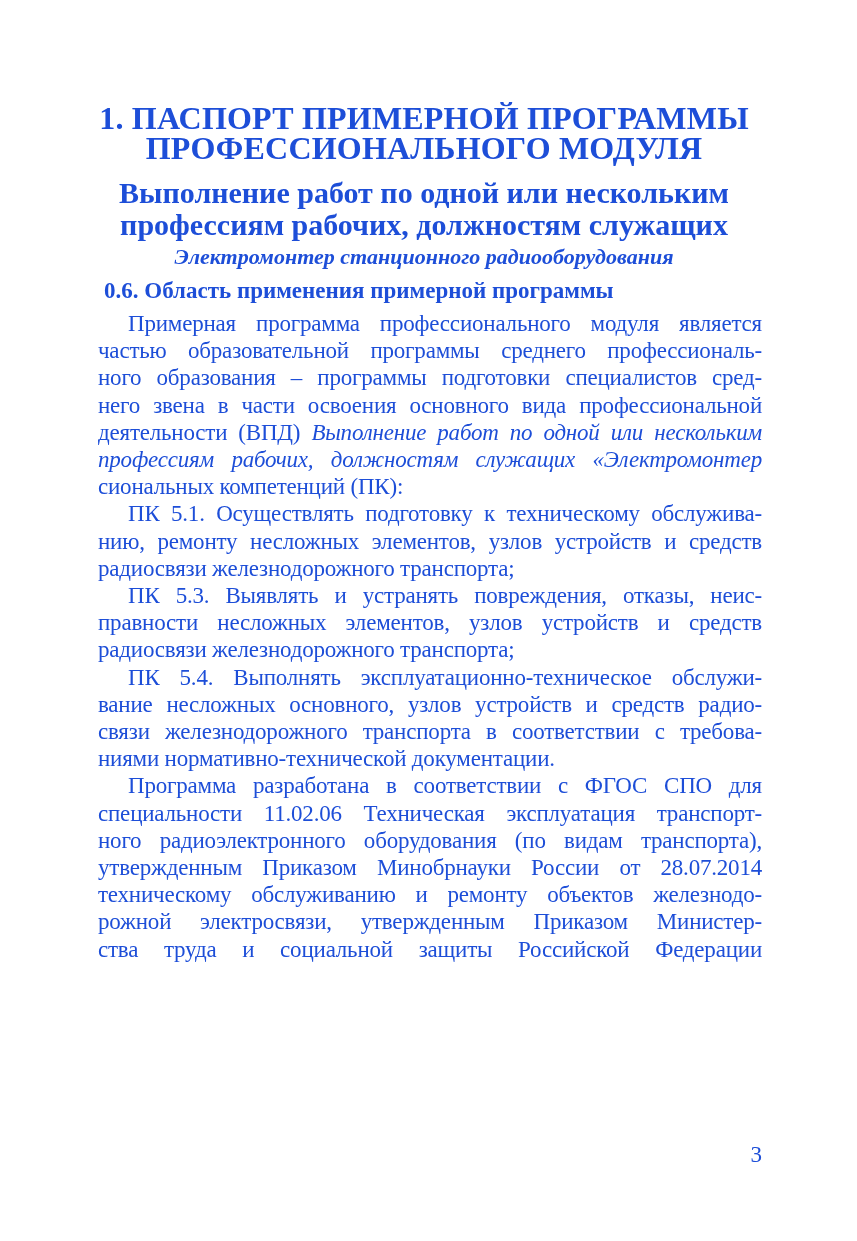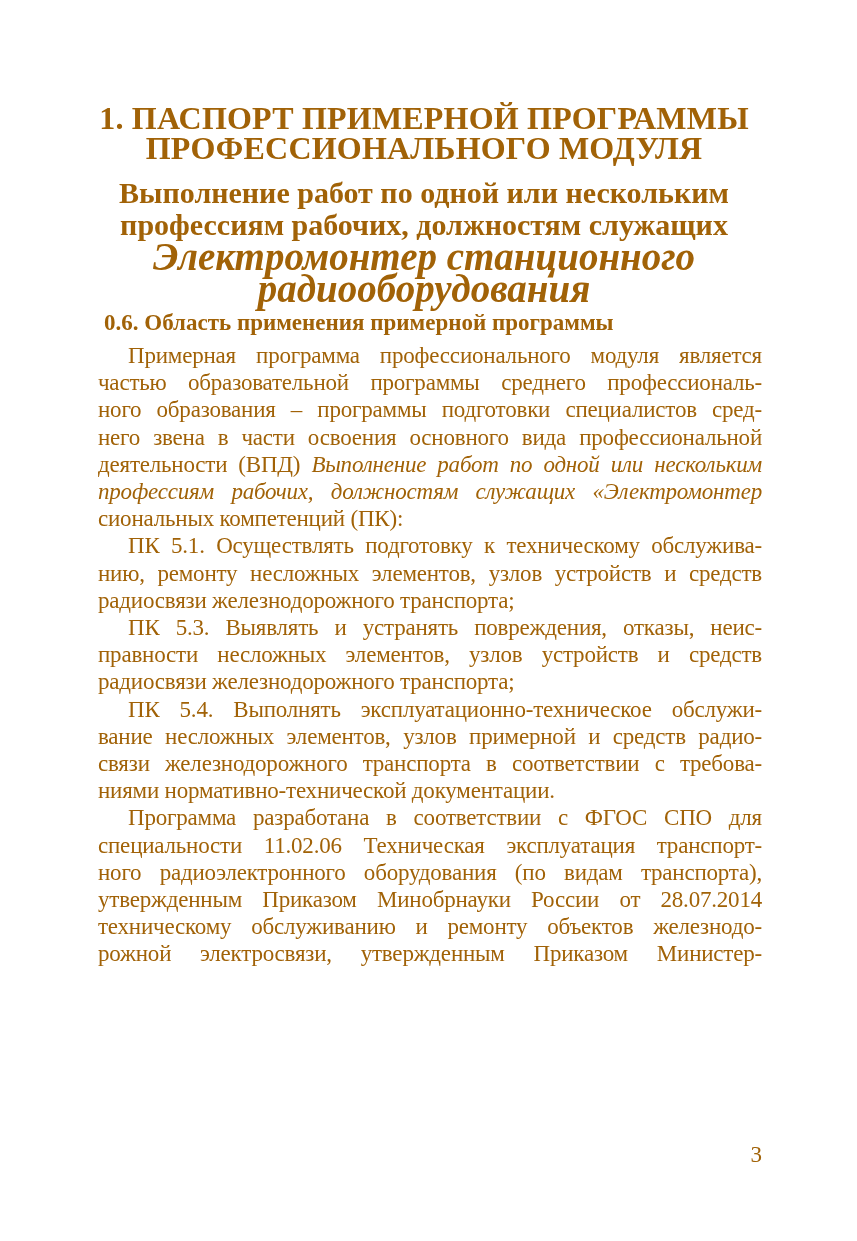--- a/index.html
+++ b/index.html
@@ -5,21 +5,21 @@
   html, body { margin: 0; padding: 0; }
   body {
     width: 857px; height: 1241px;
     background: #f2f2f0;
     font-family: "Liberation Serif", "DejaVu Serif", serif;
   }
   .page {
     position: relative;
     width: 857px; height: 1241px;
     background: #ffffff;
-    color: #a16207;
+    color: #1d4ed8;
     overflow: hidden;
   }
   .content {
     position: absolute;
     left: 86px; top: 103px;
     width: 676px;
   }
   .title {
     font-weight: bold;
     font-size: 32px;
@@ -33,21 +33,21 @@
     text-align: center;
   }
   .subtitle-line {
     font-weight: bold;
     font-size: 30px;
     line-height: 32px;
   }
   .subtitle-italic {
     font-weight: bold;
     font-style: italic;
-    font-size: 39px;
+    font-size: 22px;
     line-height: 32px;
   }
   .section-heading {
     margin-top: 5px;
     font-weight: bold;
     font-size: 23px;
     line-height: 26px;
     text-indent: 18px;
   }
   .body-paragraphs {
@@ -111,30 +111,31 @@
           <div class="line"><span>нию, ремонту несложных элементов, узлов устройств и средств</span></div>
           <div class="line nolast"><span>радиосвязи железнодорожного транспорта;</span></div>
         </div>
         <div class="para">
           <div class="line first"><span>ПК 5.3. Выявлять и устранять повреждения, отказы, неис-</span></div>
           <div class="line"><span>правности несложных элементов, узлов устройств и средств</span></div>
           <div class="line nolast"><span>радиосвязи железнодорожного транспорта;</span></div>
         </div>
         <div class="para">
           <div class="line first"><span>ПК 5.4. Выполнять эксплуатационно-техническое обслужи-</span></div>
-          <div class="line"><span>вание несложных элементов, узлов примерной и средств радио-</span></div>
+          <div class="line"><span>вание несложных основного, узлов устройств и средств радио-</span></div>
           <div class="line"><span>связи железнодорожного транспорта в соответствии с требова-</span></div>
           <div class="line nolast"><span>ниями нормативно-технической документации.</span></div>
         </div>
         <div class="para">
           <div class="line first"><span>Программа разработана в соответствии с ФГОС СПО для</span></div>
           <div class="line"><span>специальности 11.02.06 Техническая эксплуатация транспорт-</span></div>
           <div class="line"><span>ного радиоэлектронного оборудования (по видам транспорта),</span></div>
           <div class="line"><span>утвержденным Приказом Минобрнауки России от 28.07.2014</span></div>
           <div class="line"><span>техническому обслуживанию и ремонту объектов железнодо-</span></div>
           <div class="line"><span>рожной электросвязи, утвержденным Приказом Министер-</span></div>
+          <div class="line"><span>ства труда и социальной защиты Российской Федерации</span></div>
         </div>
       </div>
 
   </div>
 
   <div class="page-number">3</div>
 </div>
 
 </body></html>

